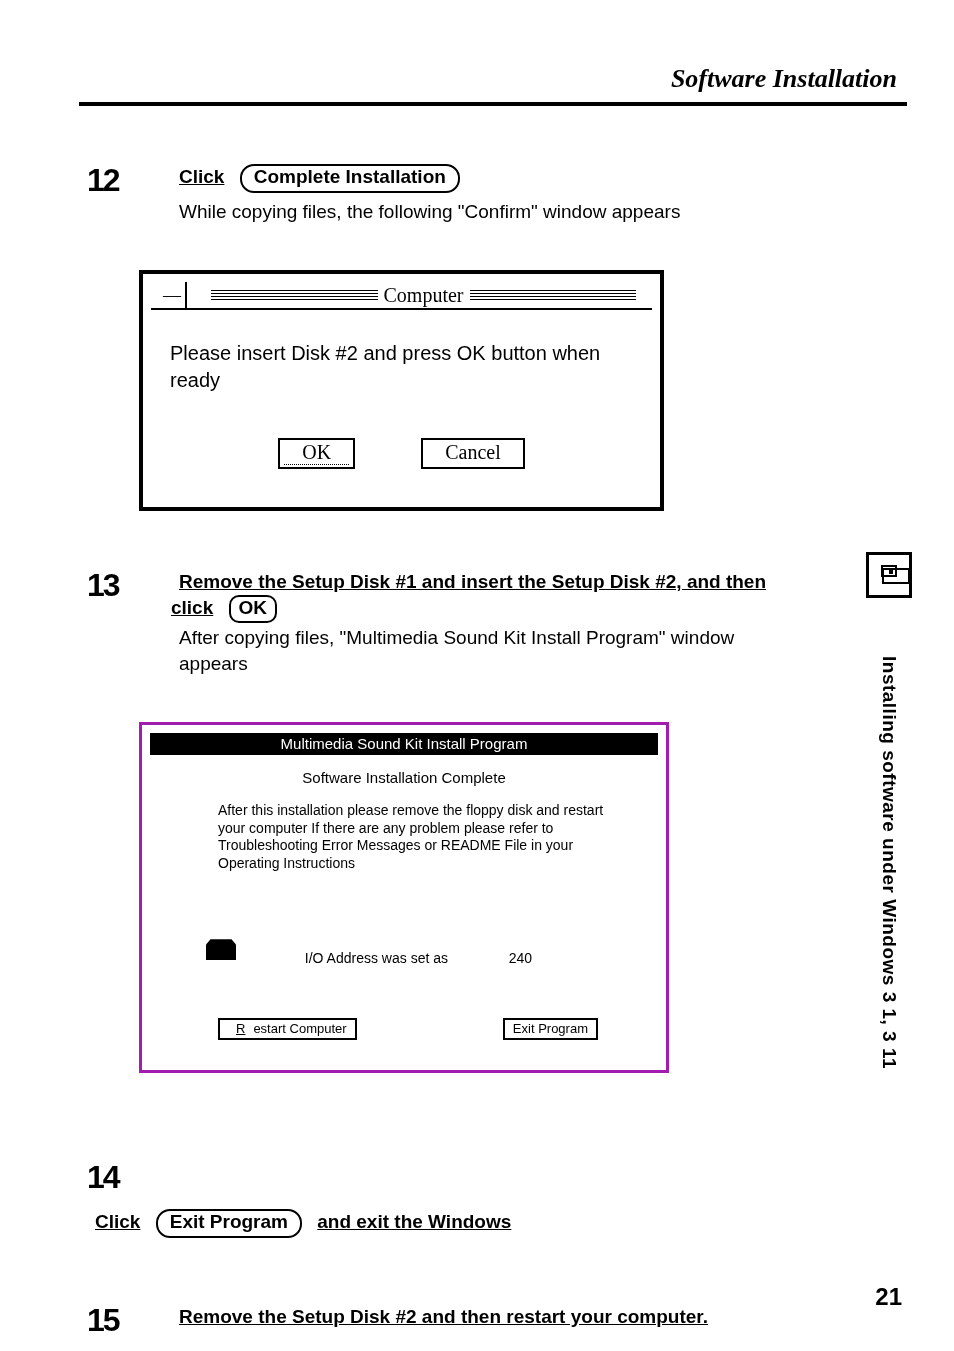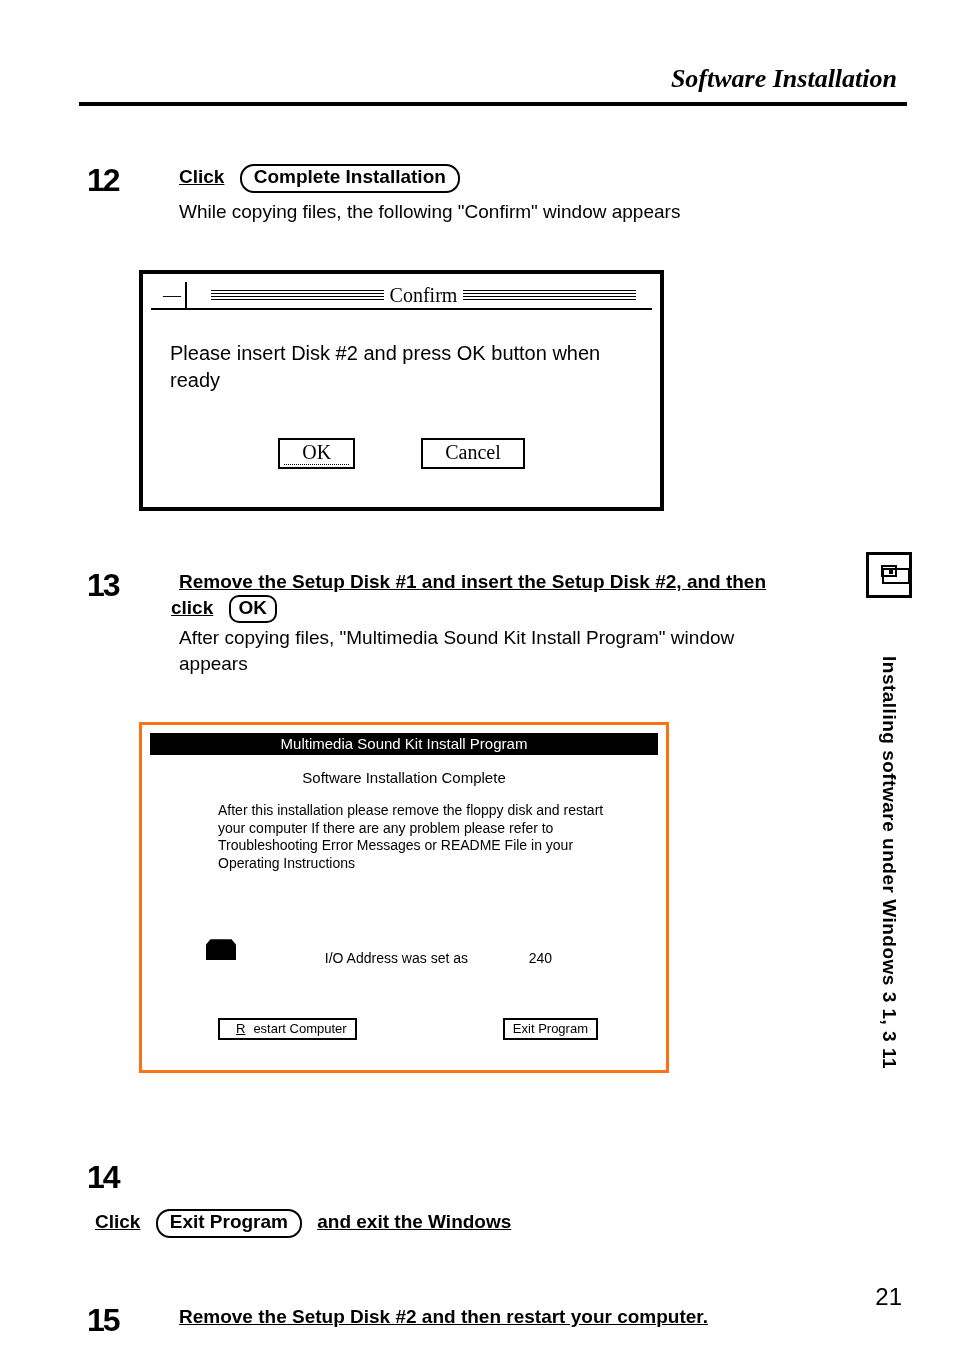--- a/index.html
+++ b/index.html
@@ -131,21 +131,21 @@
   }
   .dlg-btn.dotted::after {
     content: "";
     position: absolute;
     left: 4px; right: 4px; bottom: 2px;
     border-bottom: 1px dotted #000;
   }
   .install-window {
     width: 530px;
     margin: 12px 0 60px 68px;
-    border: 3px solid #f97316;
+    border: 3px solid #a21caf;
     background: #fff;
     font-family: Arial, Helvetica, sans-serif;
   }
   .install-titlebar {
     background: #000;
     color: #fff;
     text-align: center;
     font-size: 15px;
     padding: 2px 0 3px 0;
   }
@@ -156,21 +156,20 @@
   }
   .install-text {
     font-size: 14px;
     padding: 0 48px 0 68px;
     line-height: 1.25;
   }
   .install-settings {
     padding: 46px 48px 10px 48px;
     display: flex;
     align-items: flex-start;
-    gap: 20px;
   }
   .chip-icon {
     width: 30px;
     height: 26px;
     flex-shrink: 0;
     background: #000;
     clip-path: polygon(15% 20%, 85% 20%, 100% 40%, 100% 100%, 0 100%, 0 40%);
   }
   .settings-rows {
     flex: 1;
@@ -235,21 +234,21 @@
     font-family: Arial, Helvetica, sans-serif;
     font-weight: bold;
     font-size: 19px;
     letter-spacing: 0.5px;
   }
   .page-num {
     position: absolute;
     right: 60px;
     bottom: 48px;
     font-family: Arial, Helvetica, sans-serif;
-    font-weight: normal;
+    font-weight: bold;
     font-size: 24px;
   }
   .step-13 { margin-top: 50px; }
   .step-14 { margin-top: 80px; flex-direction: column; }
   .step-15 { margin-top: 50px; }
   .step-13 .step-body, .step-14 .step-body { padding-right: 90px; }
 </style>
 </head>
 <body>
 
@@ -262,21 +261,21 @@
     <span class="inline-btn">Complete Installation</span>
     <div class="step-desc" style="margin-top:6px;">While copying files, the following "Confirm" window appears</div>
   </div>
 </div>
 
 <div class="confirm-dialog">
   <div class="confirm-titlebar">
     <div class="confirm-sysbox">—</div>
     <div class="confirm-title-area">
       <div class="title-hatch"></div>
-      <div class="confirm-title-text">Confirm</div>
+      <div class="confirm-title-text">Computer</div>
     </div>
   </div>
   <div class="confirm-body">Please insert Disk #2 and press OK button when ready</div>
   <div class="confirm-buttons">
     <div class="dlg-btn dotted">OK</div>
     <div class="dlg-btn">Cancel</div>
   </div>
 </div>
 
 <div class="step step-13">

